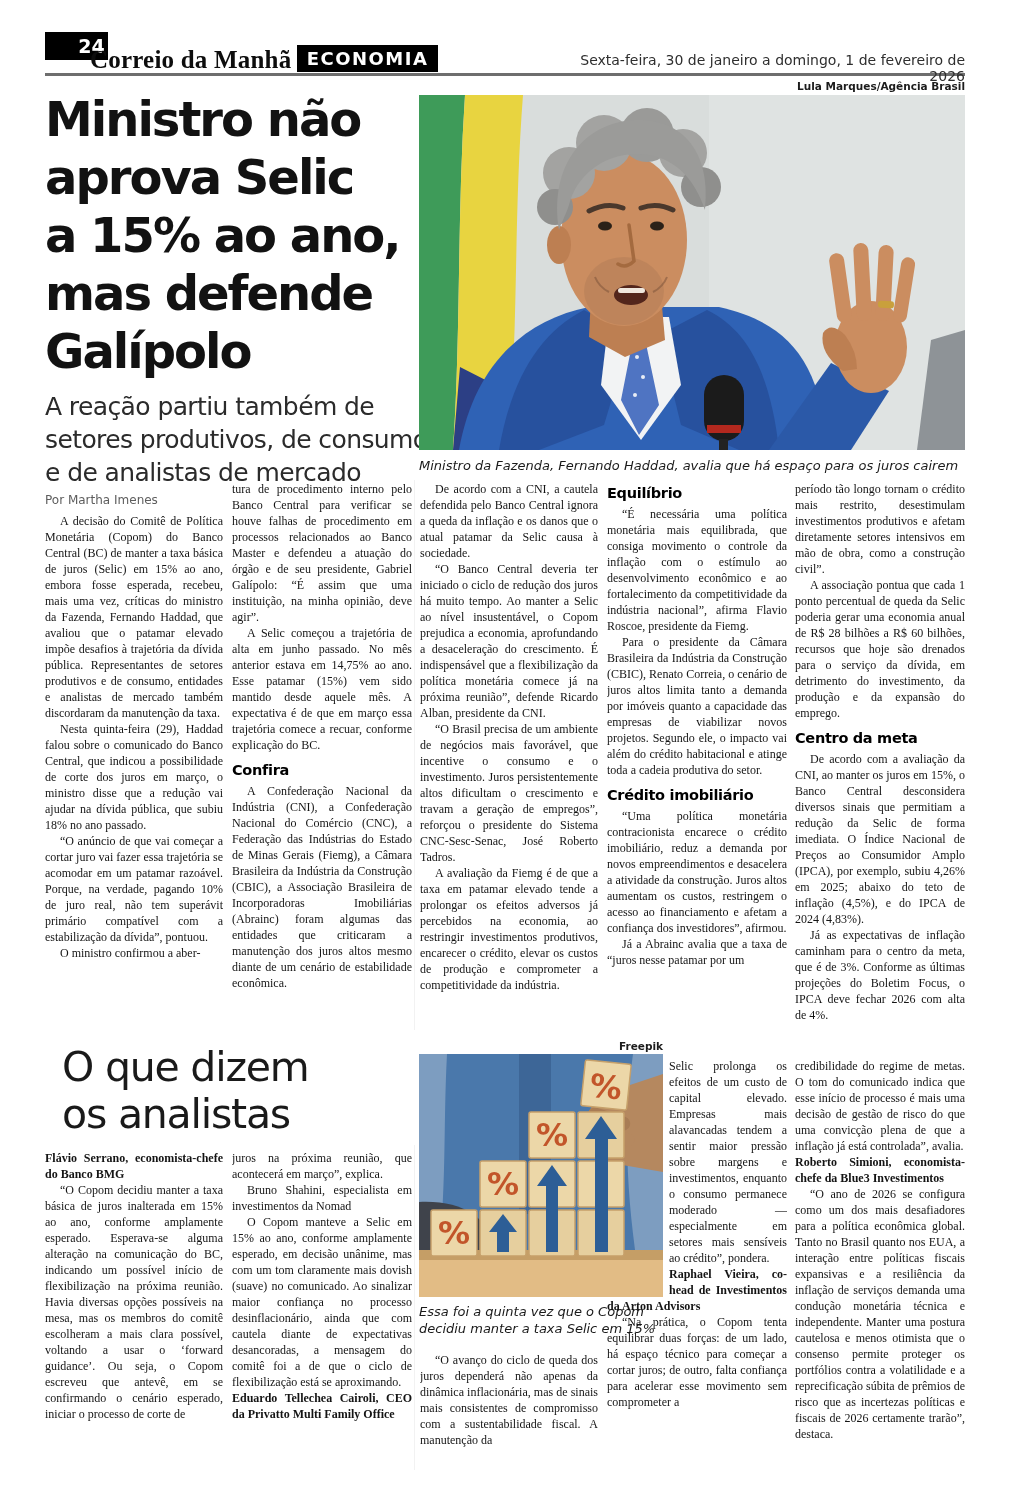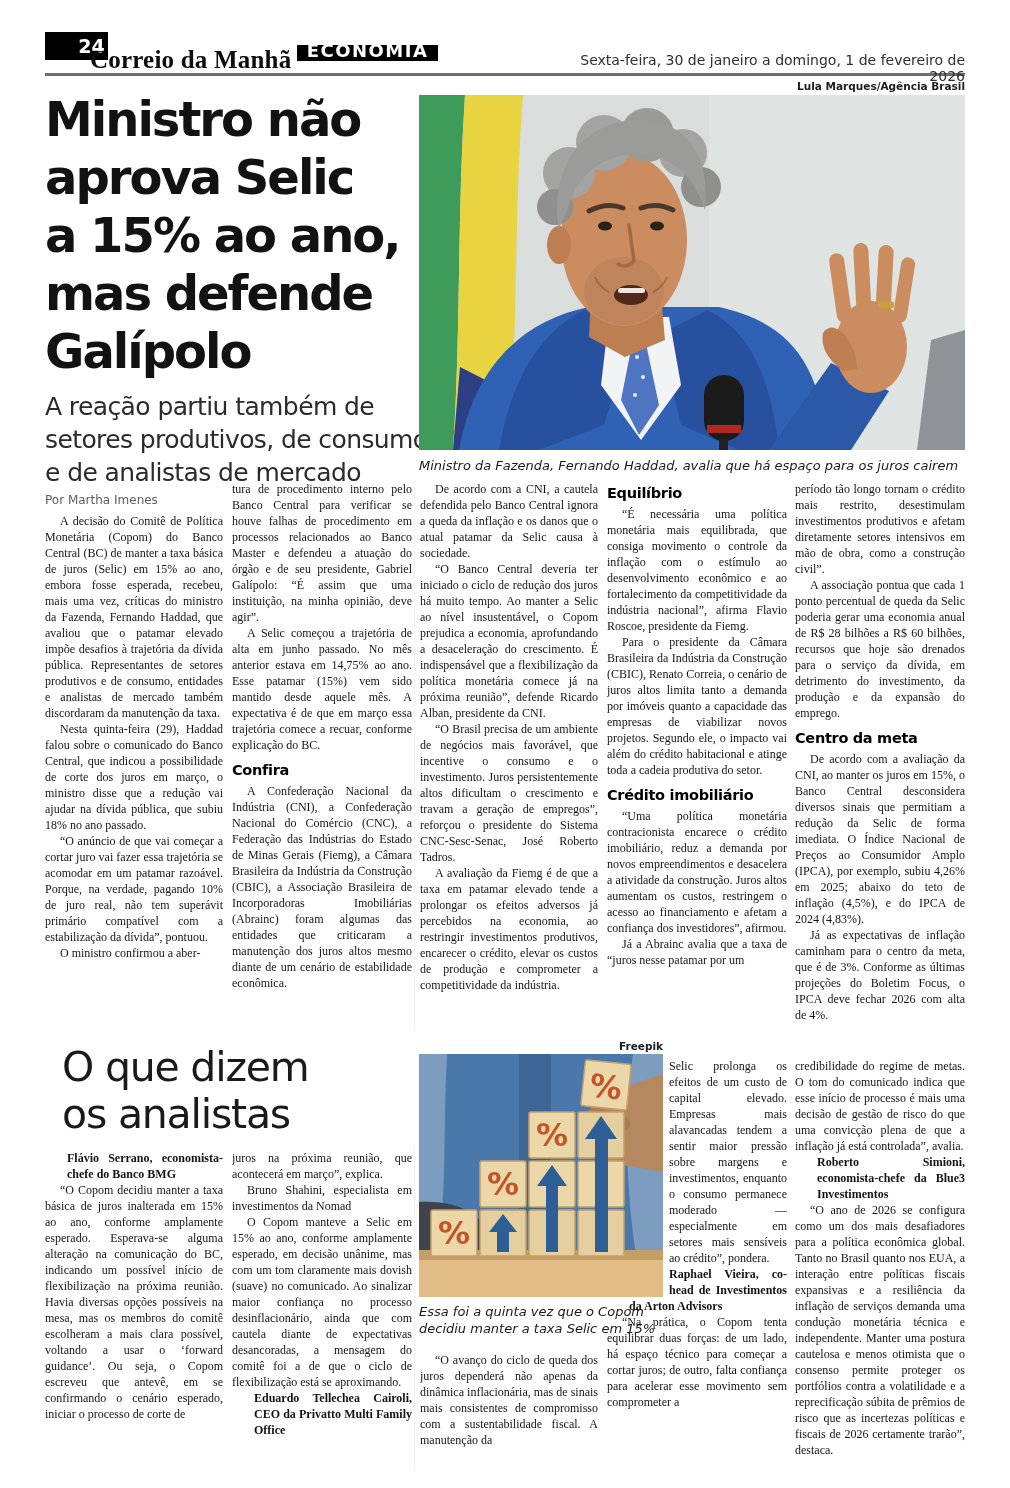--- a/index.html
+++ b/index.html
@@ -14,42 +14,42 @@
   .rule{background:#6e6e6e;height:2.5px;}
   .hl1{font-family:"DejaVu Sans",sans-serif;font-weight:800;font-size:48px;line-height:58px;
        letter-spacing:-2px;color:#121212;}
   .sub1{font-family:"DejaVu Sans",sans-serif;font-size:25px;line-height:33px;letter-spacing:-0.6px;color:#2b2b2b;}
   .byline{font-family:"DejaVu Sans",sans-serif;font-size:12px;color:#5d5d5d;}
   .credit{font-family:"DejaVu Sans",sans-serif;font-weight:bold;font-size:10.5px;color:#1c1c1c;text-align:right;}
   .cap{font-family:"DejaVu Sans",sans-serif;font-style:italic;font-weight:500;font-size:13px;line-height:17px;color:#1a1a1a;}
   .bodycol{font-size:12px;line-height:16px;text-align:justify;color:#141414;overflow:hidden;}
   .bodycol p{margin:0;text-indent:15px;}
   .bodycol p.noind{text-indent:0;}
-  .bodycol p.name{font-weight:bold;text-indent:0;margin-left:22px;}
+  .bodycol p.name{font-weight:bold;text-indent:0;}
   .bodycol p.plainname{text-indent:15px;}
   .subh{font-family:"DejaVu Sans",sans-serif;font-weight:bold;font-size:14.5px;line-height:17px;
         margin:9px 0 4px;text-indent:0;letter-spacing:-0.3px;color:#000;}
   .subh.first{margin-top:4px;}
   .hl2{font-family:"DejaVu Sans",sans-serif;font-weight:500;font-size:41px;line-height:47px;
        letter-spacing:-1.2px;color:#1a1a1a;}
   .spacer{float:left;width:62px;height:240px;}
   .foldline{width:1px;background:rgba(0,0,0,0.05);}
   img,svg{display:block;}
 </style>
 </head>
 <body>
 
 <div class="page">
 
   <div class="abs blackbox pagenum" style="left:45px;top:32px;width:33px;height:28px;padding-left:30px;">
     <span>24</span>
   </div>
   <div class="abs masthead" style="left:90px;top:46px;">Correio da Manhã</div>
   <div class="abs rule" style="left:45px;top:73px;width:920px;"></div>
-  <div class="abs blackbox sectionname" style="left:297px;top:45px;width:141px;height:16px;align-items:flex-end;">
+  <div class="abs blackbox sectionname" style="left:297px;top:45px;width:141px;height:27px;">
     <span>ECONOMIA</span>
   </div>
   <div class="abs dateline" style="left:545px;top:52px;width:420px;">Sexta-feira, 30 de janeiro a domingo, 1 de fevereiro de 2026</div>
 
   <div class="abs hl1" style="left:45px;top:90px;width:380px;">
     <div>Ministro não</div>
     <div>aprova Selic</div>
     <div>a 15% ao ano,</div>
     <div>mas defende</div>
     <div>Galípolo</div>

